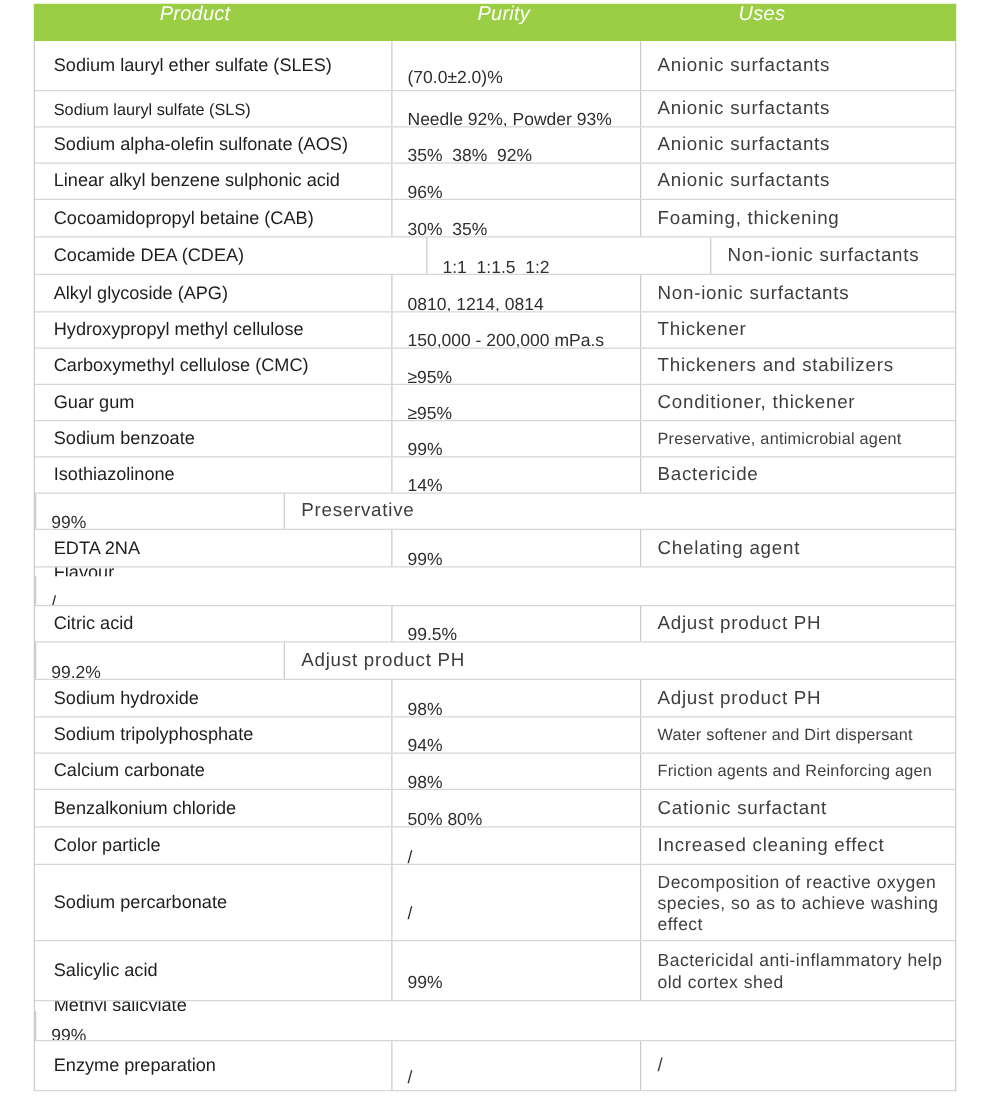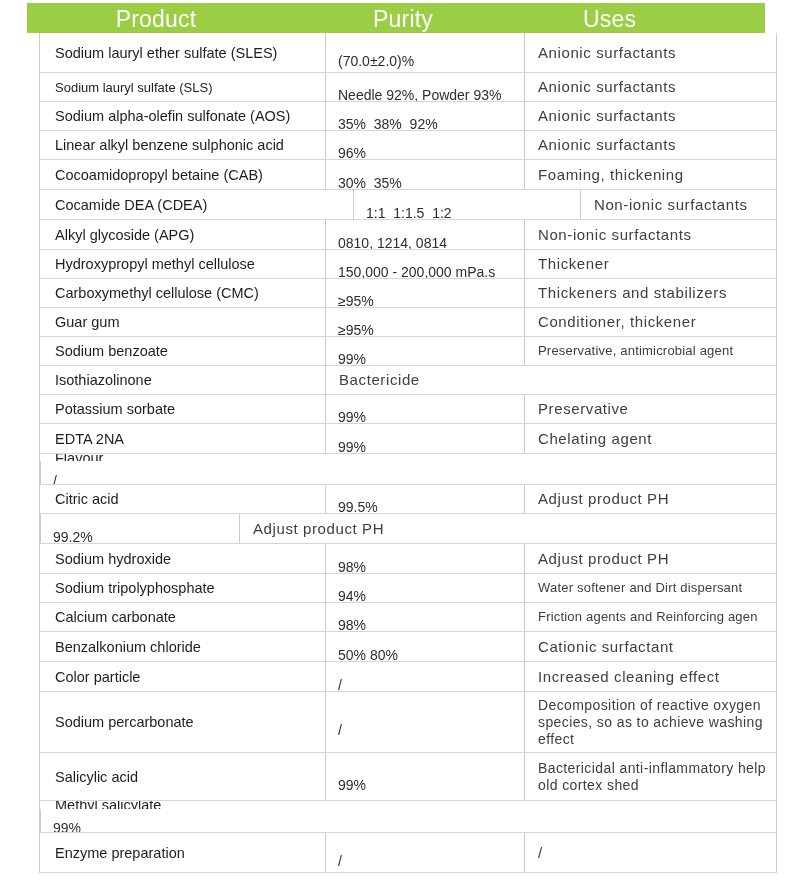--- a/index.html
+++ b/index.html
@@ -25,38 +25,38 @@
   }
   
   .thead {
     display: flex;
     width: 738px;
     height: 30px;
     background: var(--header-bg, #9bcd45);
   }
   .th {
     display: flex;
-    align-items: flex-end;
+    align-items: flex-start;
     justify-content: center;
     box-sizing: border-box;
     color: var(--header-text, #ffffff);
-    font-size: 23px;
+    font-size: 16px;
     letter-spacing: 0.2px;
+    font-style: italic;
   }
   .th.col-product { width: 285px; padding-right: 27px; }
   .th.col-purity  { width: 199px; padding-right: 17px; }
   .th.col-uses    { flex: 1;      padding-right: 57px; }
   
   .tbody {
     box-sizing: border-box;
     width: 738px;
     border-left: 1px solid var(--col-border, #cccccc);
     border-right: 1px solid var(--col-border, #cccccc);
     background: #ffffff;
-    margin-left: 12px;
   }
   .row {
     display: flex;
     box-sizing: border-box;
     height: 29px;
     border-bottom: 1px solid var(--row-border, #d6d6d6);
   }
   .row:nth-child(1)  { height: 40px; }
   .row:nth-child(5)  { height: 30px; }
   .row:nth-child(6)  { height: 30px; gap: 28px; }
@@ -184,25 +184,25 @@
       </div>
 
       <div class="row">
         <div class="cell c-product">Sodium benzoate</div>
         <div class="cell c-purity">99%</div>
         <div class="cell c-uses xs">Preservative, antimicrobial agent</div>
       </div>
 
       <div class="row">
         <div class="cell c-product">Isothiazolinone</div>
+        <div class="cell c-purity">14%</div>
         <div class="cell c-uses">Bactericide</div>
       </div>
 
       <div class="row">
-        <div class="cell c-product">Potassium sorbate</div>
         <div class="cell c-purity">99%</div>
         <div class="cell c-uses">Preservative</div>
       </div>
 
       <div class="row">
         <div class="cell c-product">EDTA 2NA</div>
         <div class="cell c-purity">99%</div>
         <div class="cell c-uses">Chelating agent</div>
       </div>
 

